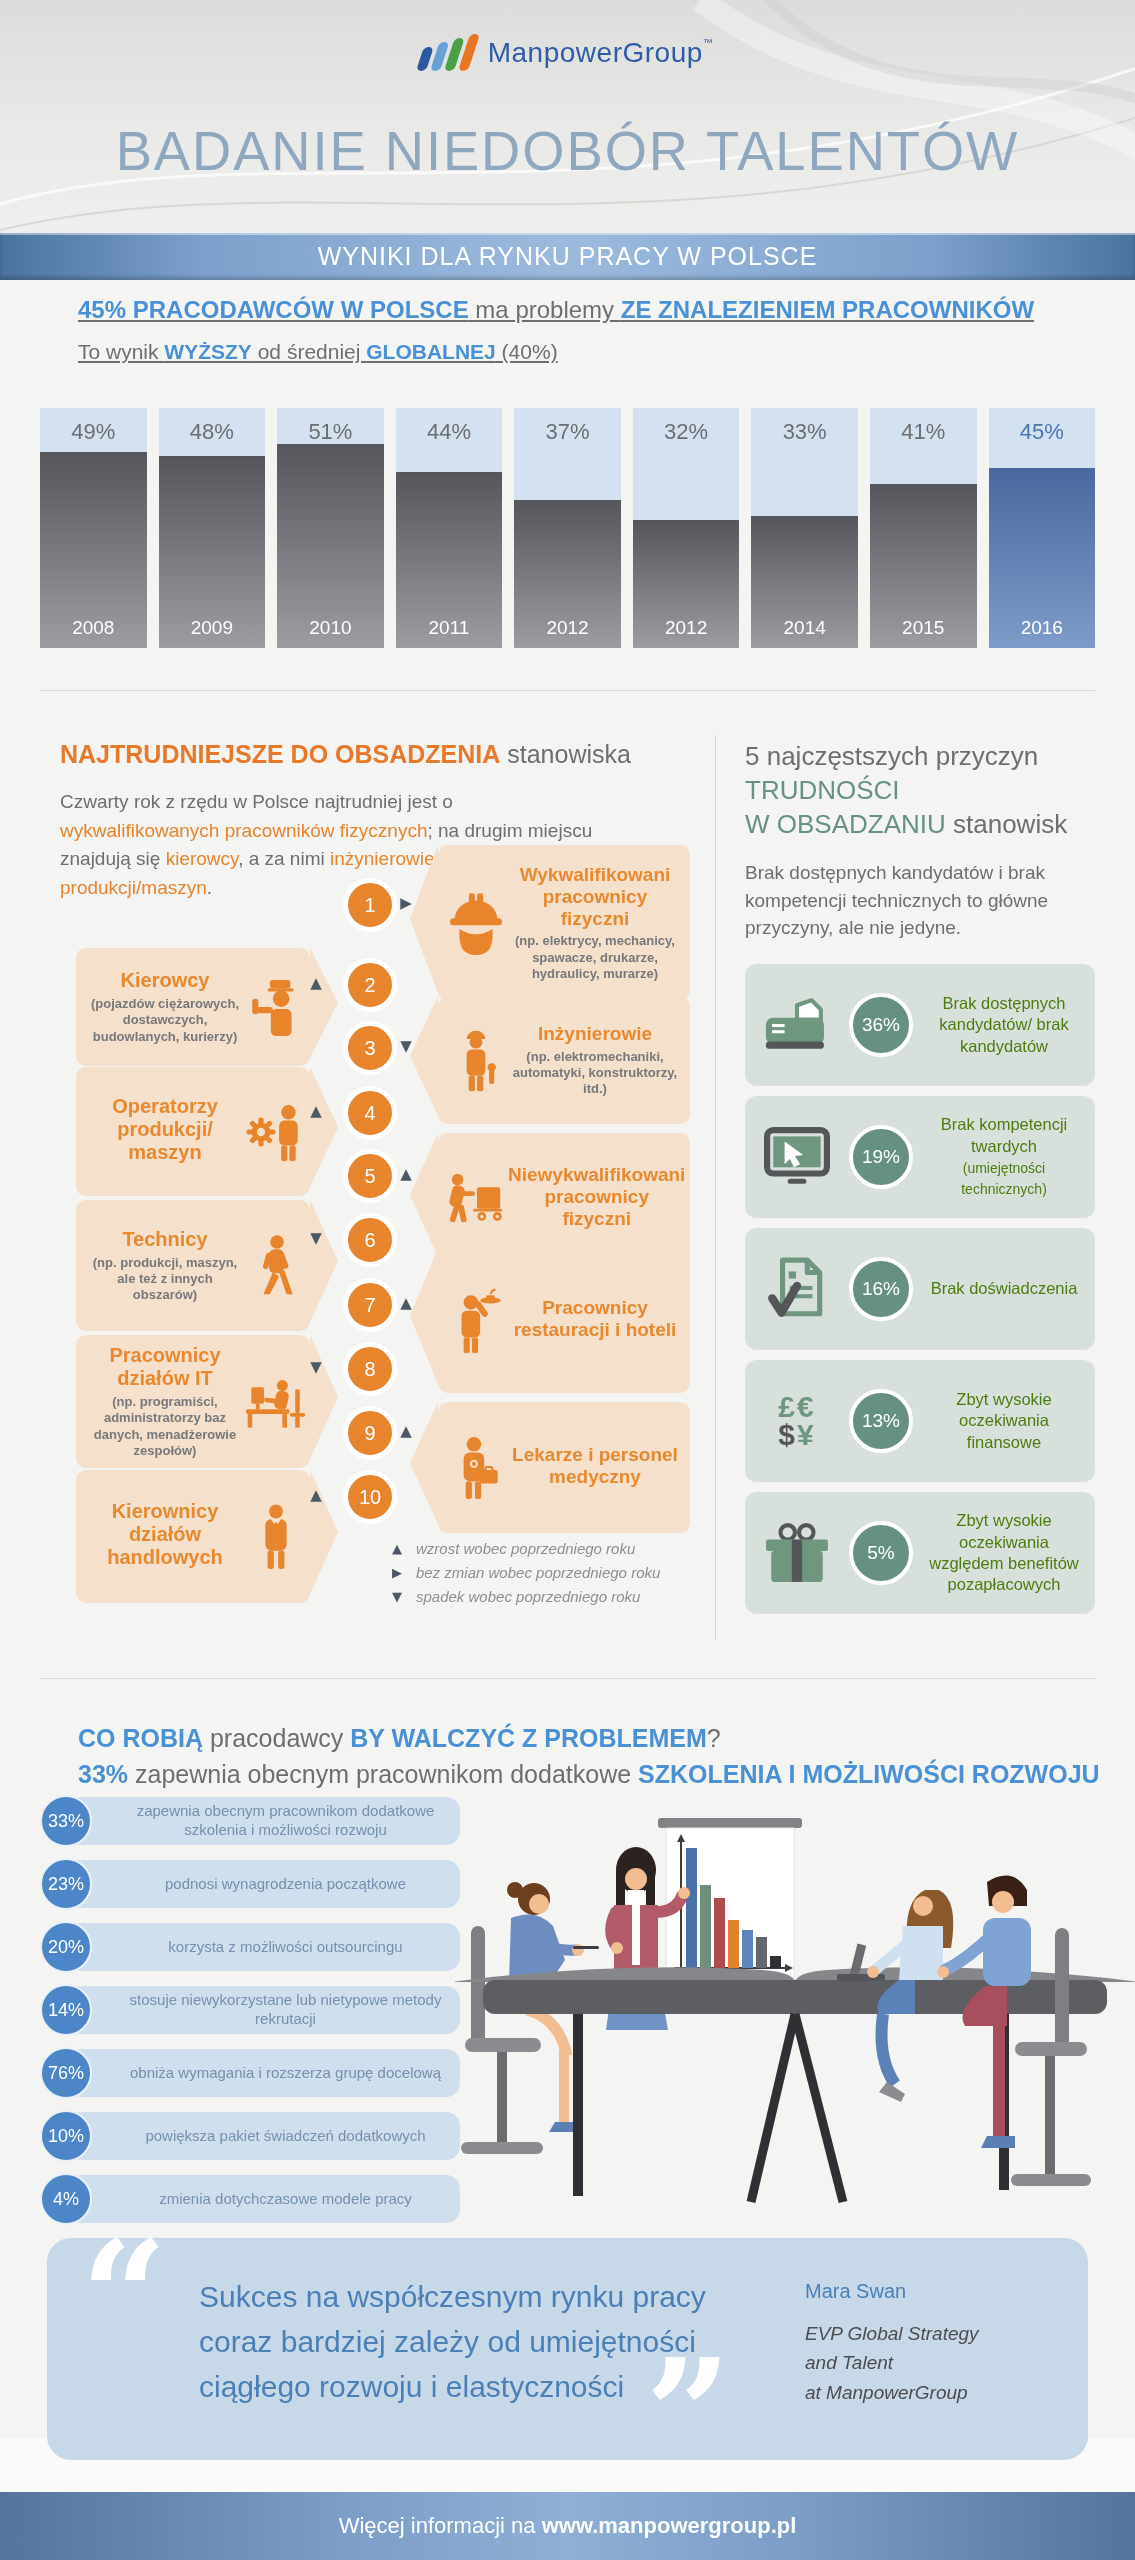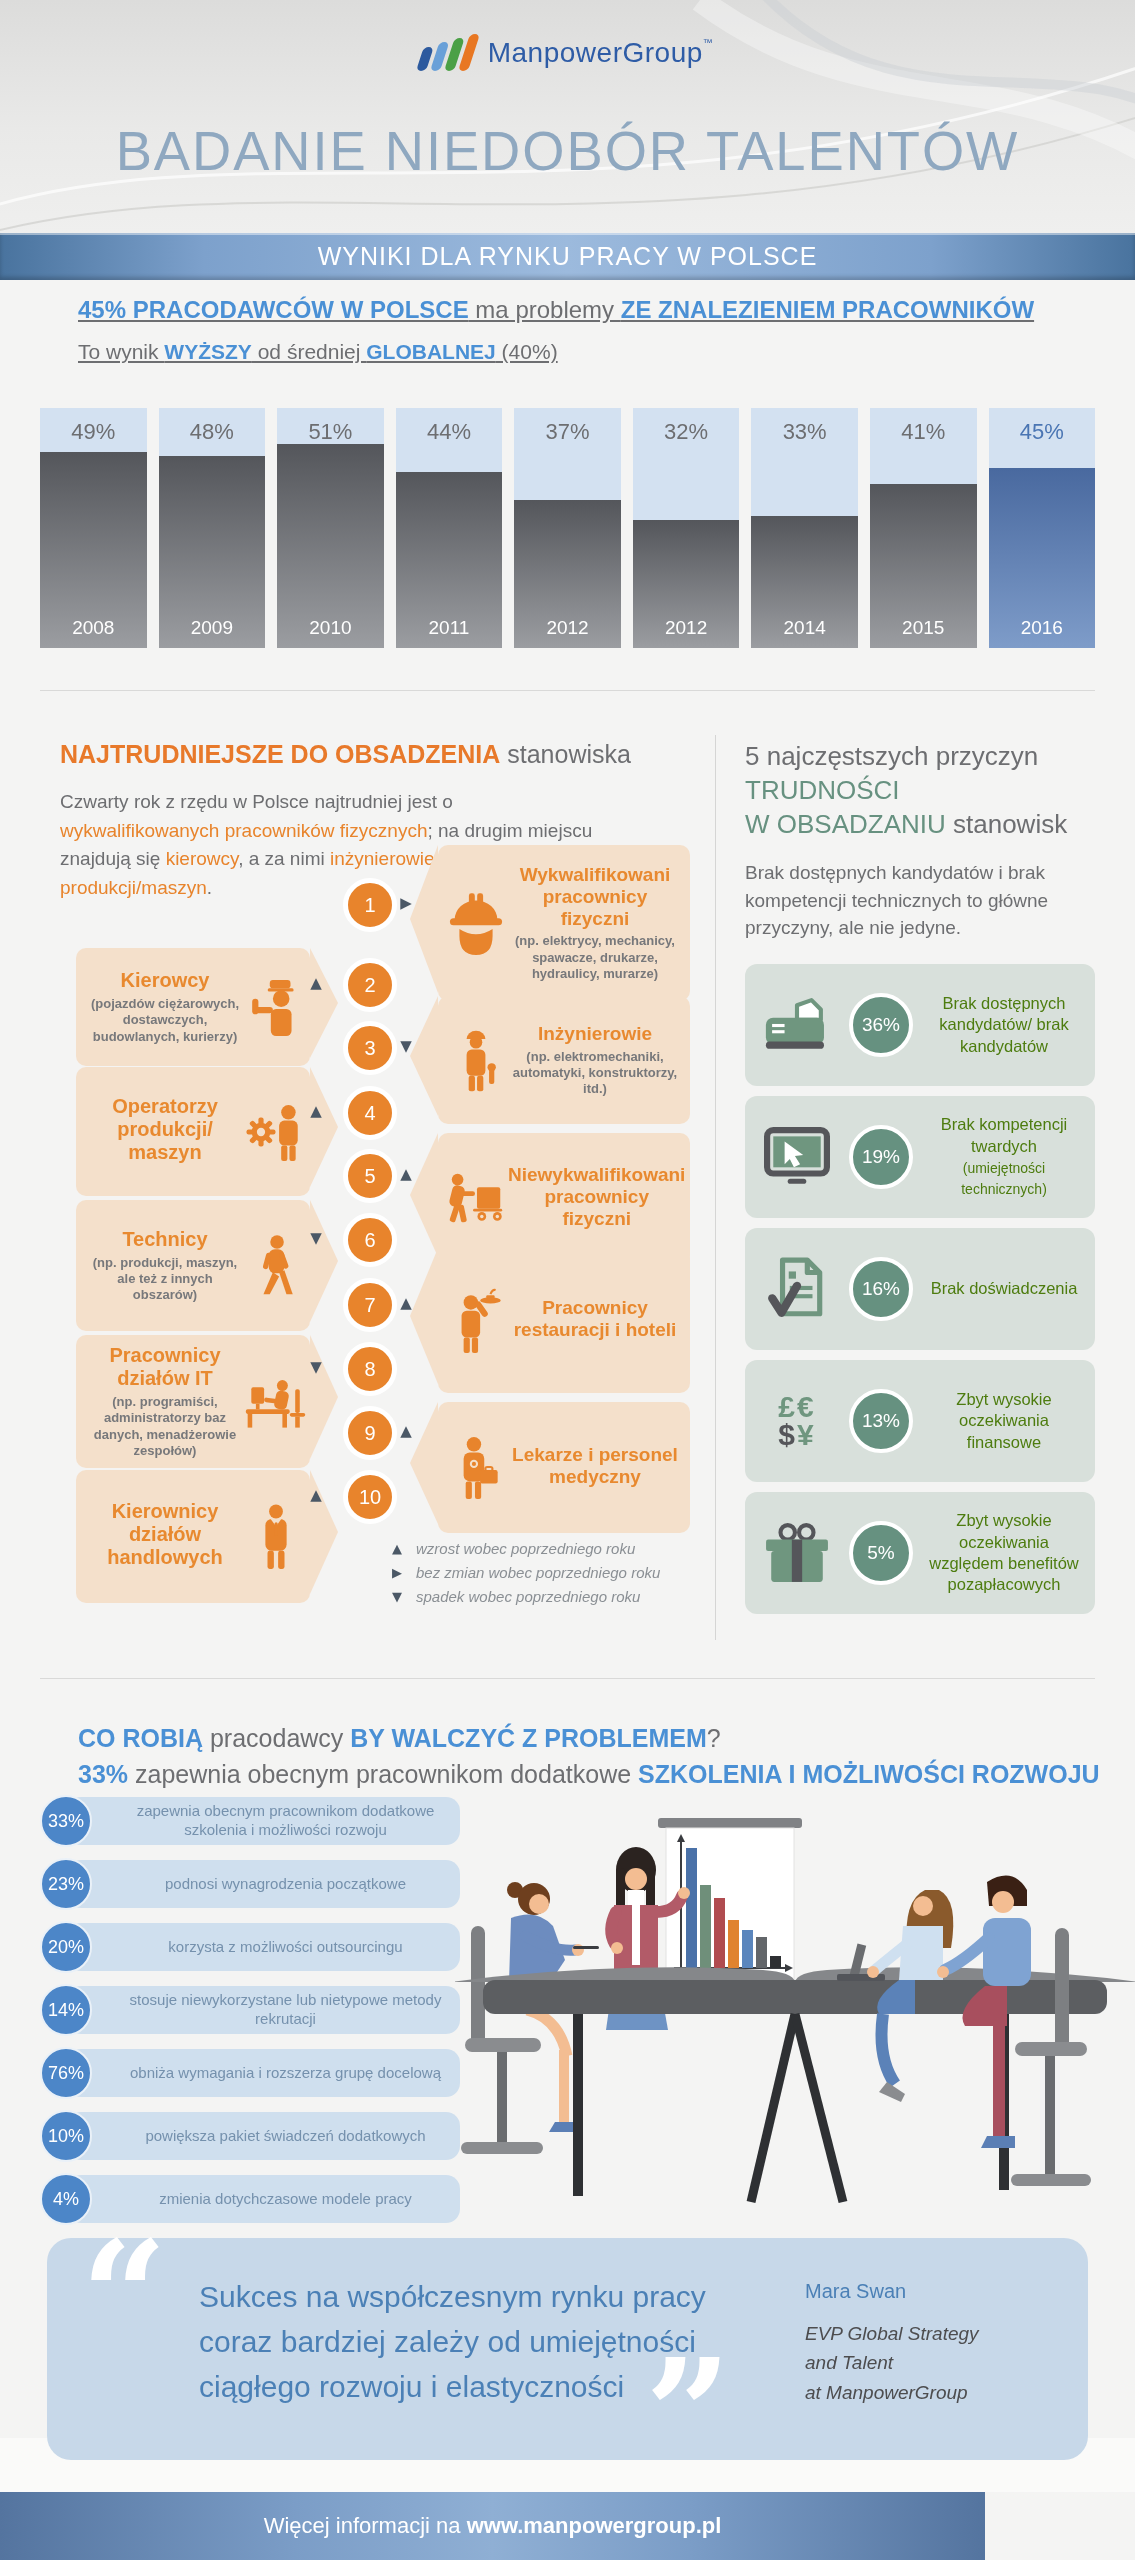--- a/index.html
+++ b/index.html
@@ -94,21 +94,21 @@
   
   .quote{position:absolute;top:2238px;left:47px;width:1041px;height:222px;background:#c7d8e9;border-radius:24px;}
   .qmark{position:absolute;font-family:"DejaVu Serif","Liberation Serif",serif;font-weight:bold;color:#fff;font-size:150px;line-height:1;}
   .qopen{left:34px;top:-18px;}
   .qclose{left:598px;top:100px;}
   .qtext{position:absolute;left:152px;top:36px;width:520px;font-size:30px;line-height:1.5;color:#4b80b6;}
   .qwho{position:absolute;left:758px;top:42px;}
   .qname{color:#4b80b6;font-size:20px;margin-bottom:16px;}
   .qrole{font-size:19px;font-style:italic;color:#4d4d4f;line-height:1.55;}
   
-  .footer{position:absolute;top:2492px;left:0;width:985px;height:68px;display:flex;align-items:center;justify-content:center;
+  .footer{position:absolute;top:2492px;left:0;width:1135px;height:68px;display:flex;align-items:center;justify-content:center;
           background:linear-gradient(90deg,#54749f 0%,#7b9dc7 30%,#8fafd4 50%,#7b9dc7 70%,#54749f 100%);}
   .footer span{color:#fff;font-size:22px;}
   .furl{font-weight:bold;}
   .gstrip{position:absolute;top:2438px;left:0;width:1135px;height:54px;background:#fafaf9;}
 </style>
 </head>
 <body>
 
 <div class="page">
 

